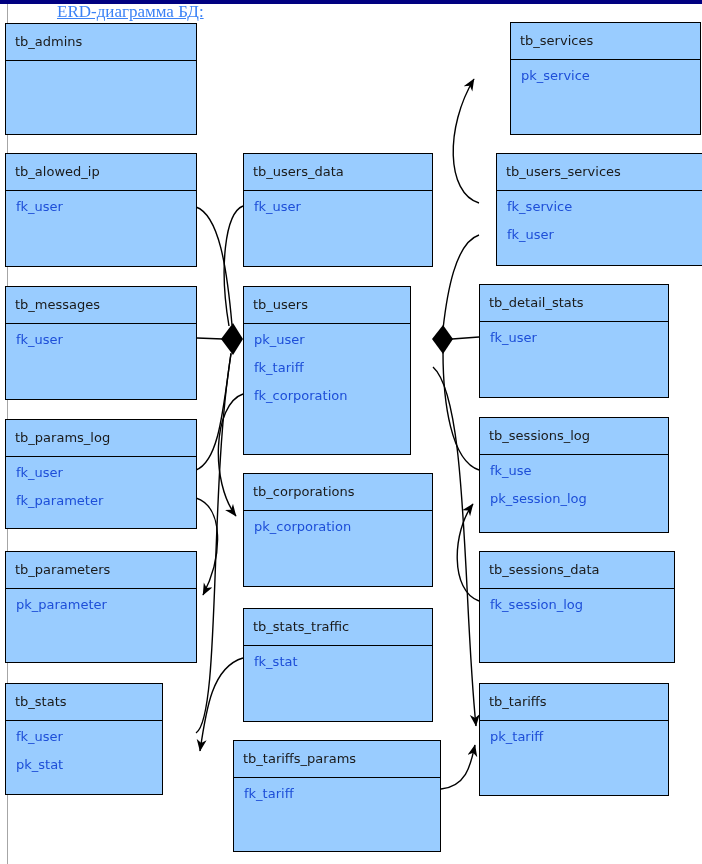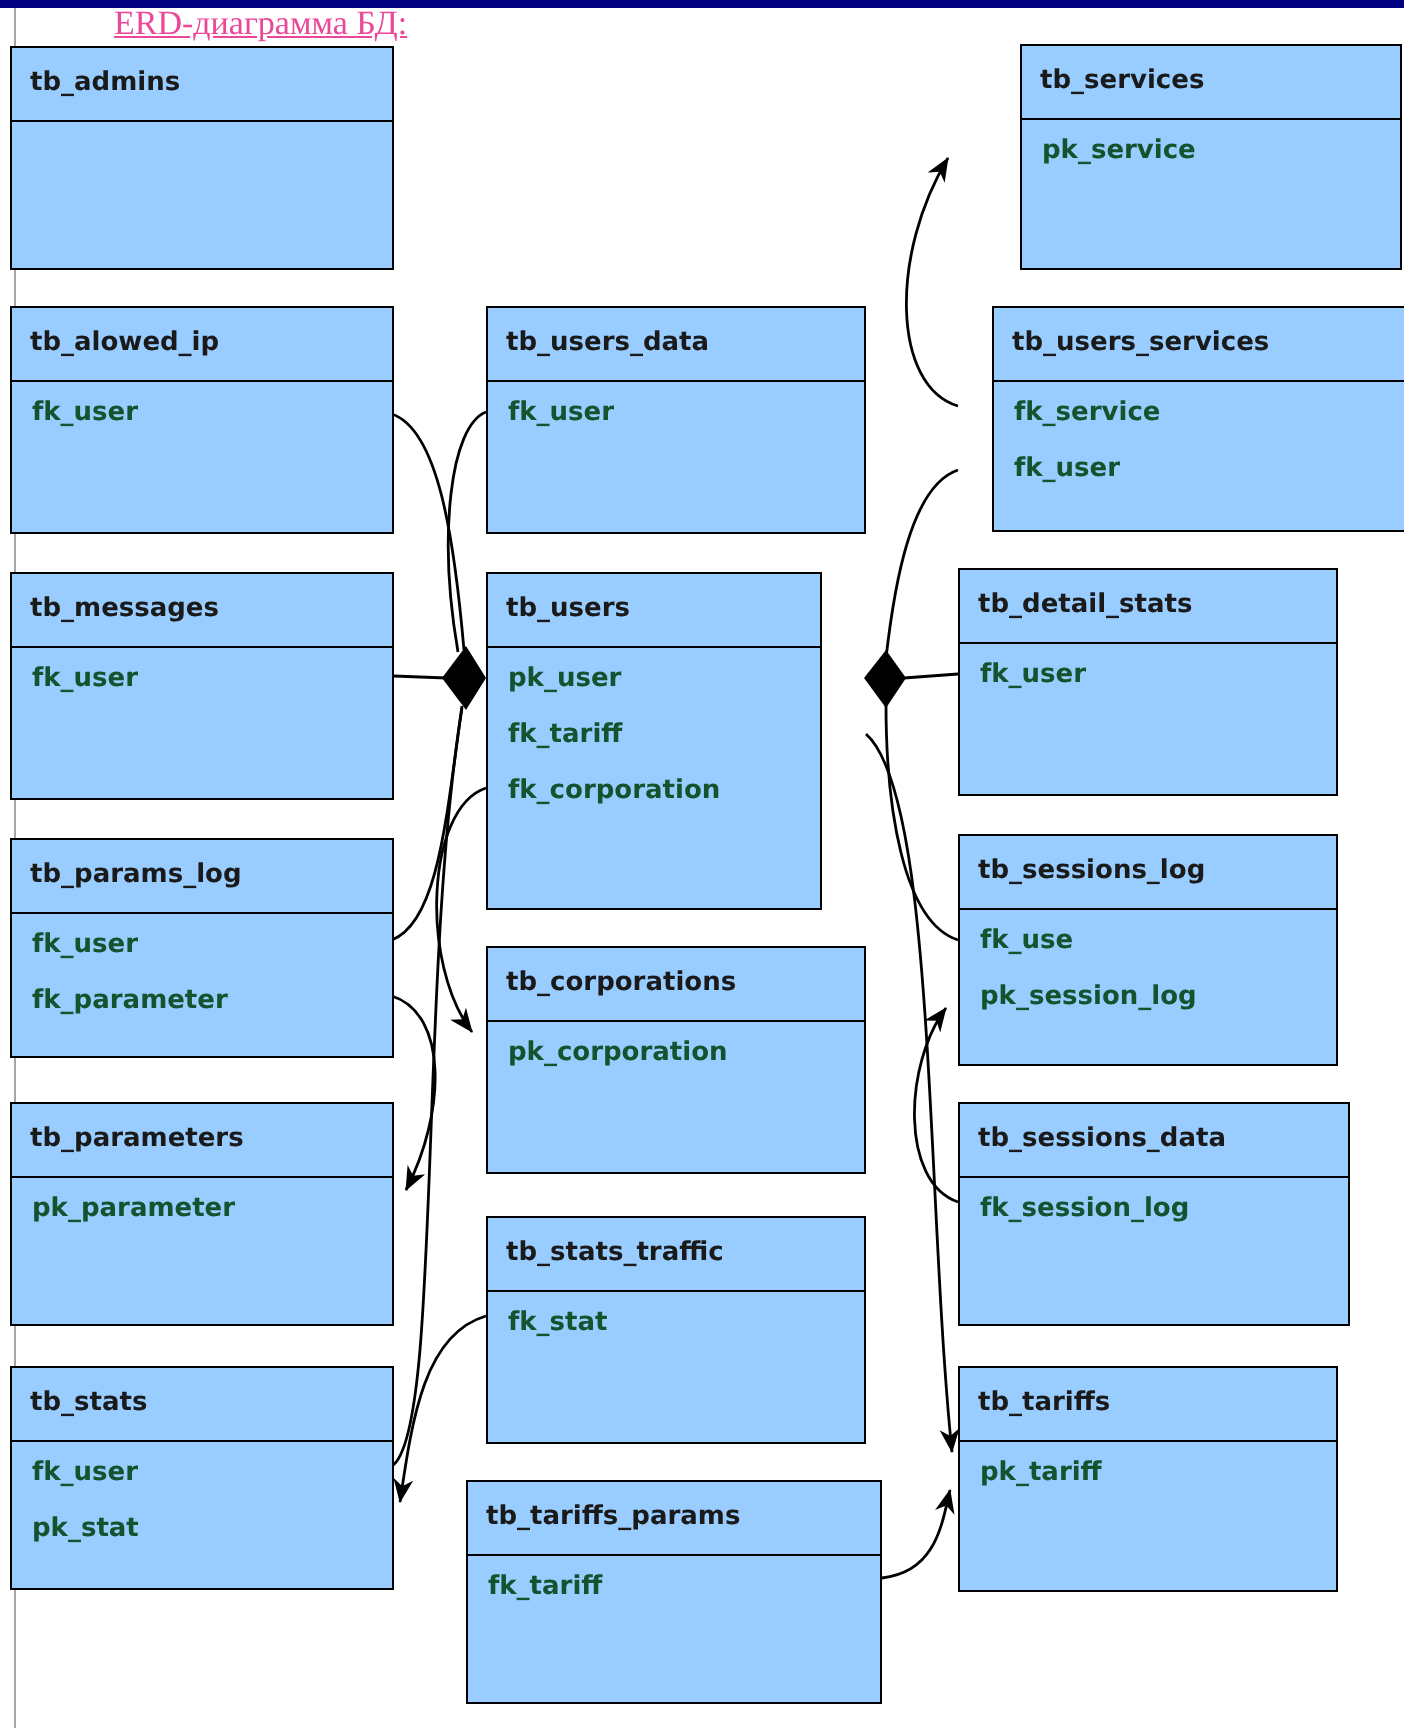--- a/index.html
+++ b/index.html
@@ -6,36 +6,36 @@
   body{
     width:702px;height:864px;position:relative;background:#ffffff;
     font-family:"DejaVu Sans","Liberation Sans",sans-serif;
     overflow:hidden;
   }
   #top-bar{position:absolute;left:0;top:0;width:702px;height:4px;}
   #left-rule{position:absolute;left:7px;top:4px;width:1px;height:860px;background:#a6a6a6;}
   #diagram-title{
     position:absolute;left:57px;top:2px;
     font-family:"Liberation Serif","DejaVu Serif",serif;
-    font-size:17px;color:#ec4899;text-decoration:underline;white-space:nowrap;
+    font-size:17px;color:#3b82f6;text-decoration:underline;white-space:nowrap;
   }
-  #diagram{position:absolute;left:0;top:0;width:702px;height:864px;font-weight:bold;}
+  #diagram{position:absolute;left:0;top:0;width:702px;height:864px;}
   .tbox{
     position:absolute;box-sizing:border-box;
     border:1.5px solid #000;background:#99ccff;
   }
   .thead{
     box-sizing:border-box;height:37px;line-height:35px;
     border-bottom:1.5px solid #000;
     padding-left:9px;font-size:13px;color:#1a1a1a;white-space:nowrap;overflow:hidden;
   }
   .tbody{padding-top:2px;}
   .tfield{
     height:28px;line-height:28px;padding-left:10px;
-    font-size:13px;color:#14532d;white-space:nowrap;
+    font-size:13px;color:#1d4ed8;white-space:nowrap;
   }
   #connector-svg{position:absolute;left:0;top:0;pointer-events:none;}
   .conn{fill:none;stroke:#000;stroke-width:1.4px;}
   .hub{fill:#000;stroke:none;}
 </style>
 </head>
 <body>
 
 <div id="top-bar" style="background: rgb(0, 0, 128);"></div>
 <div id="left-rule"></div>
@@ -90,21 +90,21 @@
         <div class="tfield">fk_user</div>
         <div class="tfield">fk_parameter</div>
       </div>
     </div>
     <div class="tbox" style="left: 5px; top: 551px; width: 192px; height: 112px;">
       <div class="thead">tb_parameters</div>
       <div class="tbody">
         <div class="tfield">pk_parameter</div>
       </div>
     </div>
-    <div class="tbox" style="left: 5px; top: 683px; width: 192px; height: 112px;">
+    <div class="tbox" style="left: 5px; top: 683px; width: 158px; height: 112px;">
       <div class="thead">tb_stats</div>
       <div class="tbody">
         <div class="tfield">fk_user</div>
         <div class="tfield">pk_stat</div>
       </div>
     </div>
     <div class="tbox" style="left: 243px; top: 153px; width: 190px; height: 114px;">
       <div class="thead">tb_users_data</div>
       <div class="tbody">
         <div class="tfield">fk_user</div>

